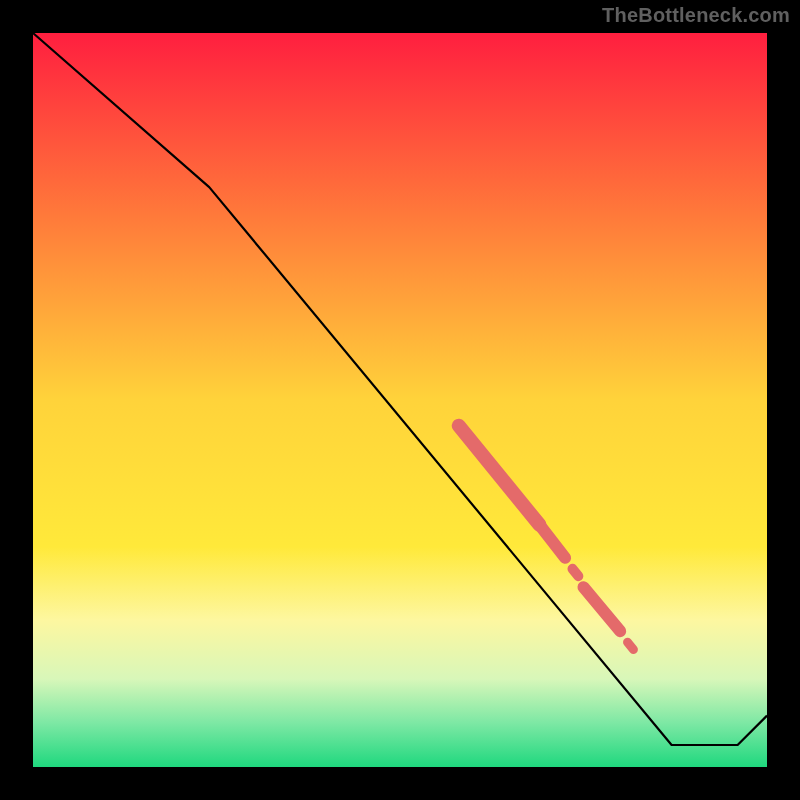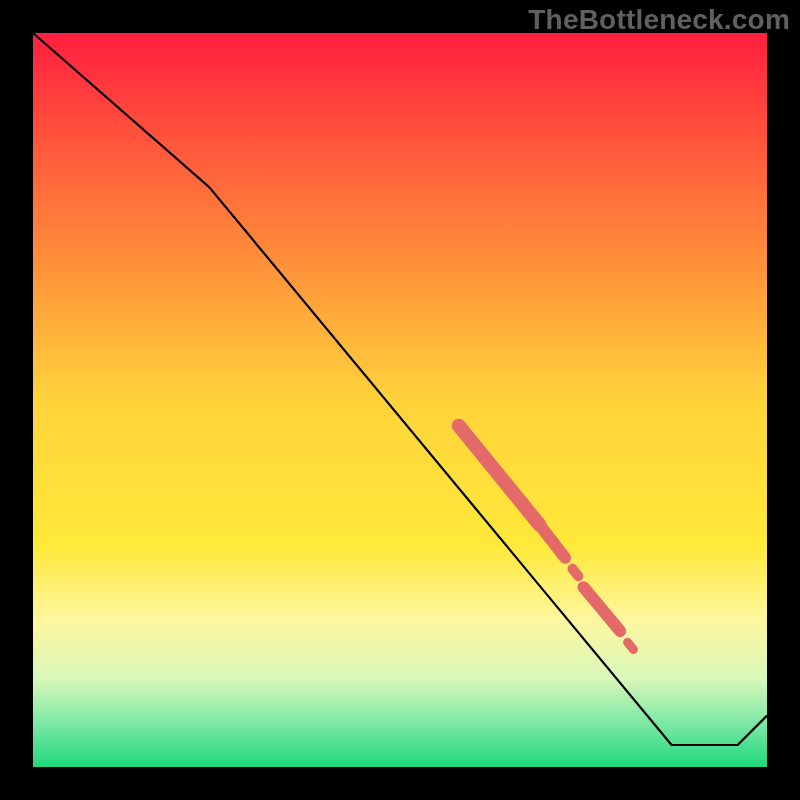--- a/index.html
+++ b/index.html
@@ -14,21 +14,21 @@
   .stage {
     position: relative;
     width: 800px;
     height: 800px;
   }
   .watermark {
     position: absolute;
     top: 4px;
     right: 10px;
     color: #606060;
-    font-size: 28px;
+    font-size: 20px;
     font-weight: bold;
     letter-spacing: 0.2px;
     z-index: 5;
   }
   svg {
     position: absolute;
     left: 0;
     top: 0;
   }
 </style>

